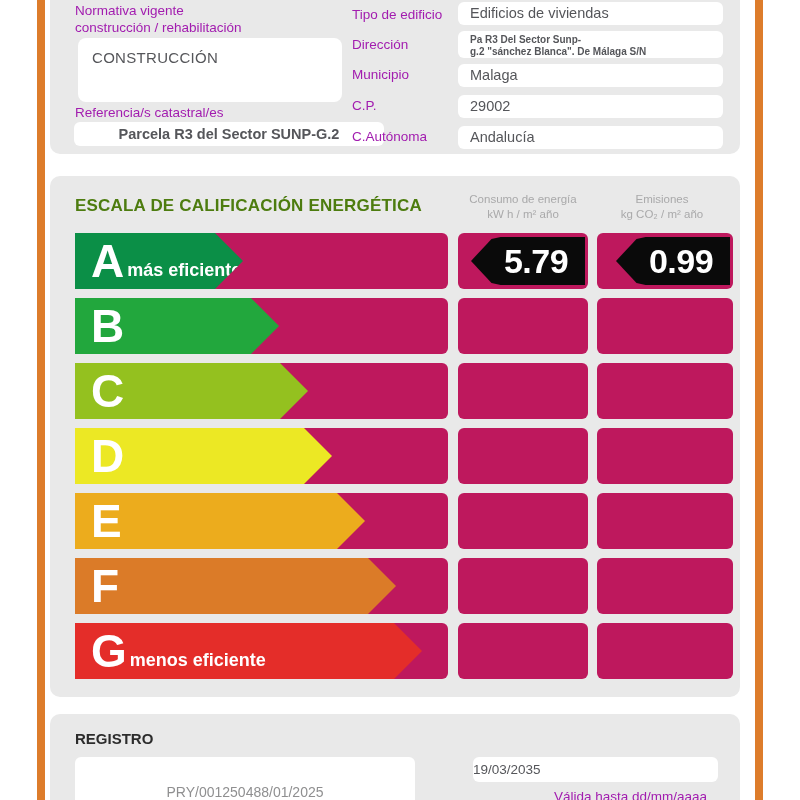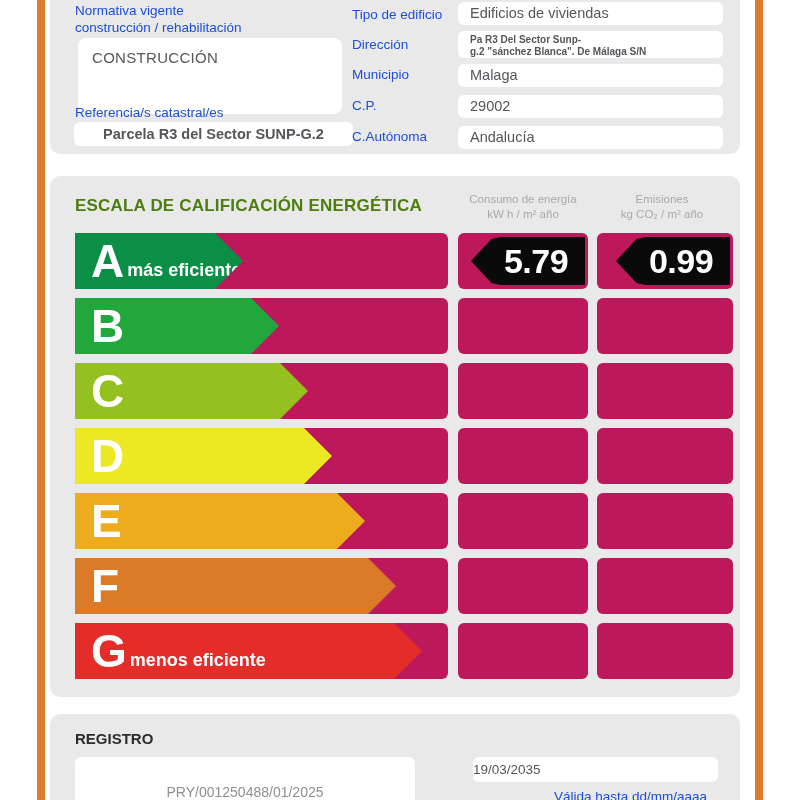--- a/index.html
+++ b/index.html
@@ -11,29 +11,29 @@
   .vbar { position:absolute; top:0; bottom:0; width:8px; }
   .vbar.left { left:37px; }
   .vbar.right { left:755px; }
 
   .panel { position:absolute; left:50px; width:690px; background:#e9e9e9; border-radius:10px; }
   #panel-id { top:-18px; height:172px; }
   #panel-scale { top:176px; height:521px; }
   #panel-registro { top:714px; height:130px; }
 
   .whitebox { position:absolute; background:#ffffff; border-radius:6px; }
-  .lbl { position:absolute; color:#1d4ed8; font-size:13.5px; line-height:16.5px; }
+  .lbl { position:absolute; color:#a21caf; font-size:13.5px; line-height:16.5px; }
   .val { color:#55565a; font-size:14.5px; }
 
   
   #normativa-label { left:75px; top:3px; }
-  #construccion-box { left:78px; top:38px; width:264px; height:76px; border-radius:8px;
+  #construccion-box { left:78px; top:38px; width:264px; height:64px; border-radius:8px;
     padding:11px 0 0 14px; letter-spacing:.3px; font-size:15px; }
   #referencia-label { left:75px; top:105px; }
-  #parcela-box { left:74px; top:122px; width:279px; height:24px; line-height:24px;
+  #parcela-box { left:74px; top:122px; width:310px; height:24px; line-height:24px;
     text-align:center; font-weight:bold; font-size:14.5px; }
   .rlabel { left:352px; }
   .rbox { left:458px; width:265px; height:23px; line-height:23px; padding-left:12px; }
   #tipo-label { top:7px; }      #tipo-box { top:2px; }
   #dir-label  { top:37px; }     #dir-box  { top:31px; height:27px; line-height:11.5px; padding-top:3px; font-size:10px; font-weight:bold; }
   #mun-label  { top:67px; }     #mun-box  { top:64px; }
   #cp-label   { top:98px; }     #cp-box   { top:95px; }
   #ca-label   { top:129px; }    #ca-box   { top:126px; }
 
   

